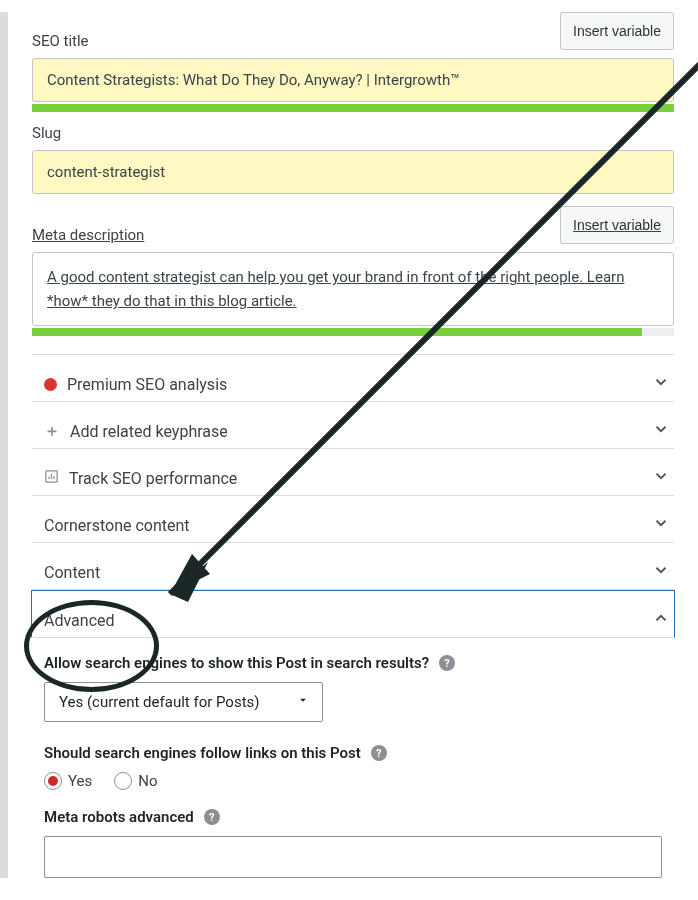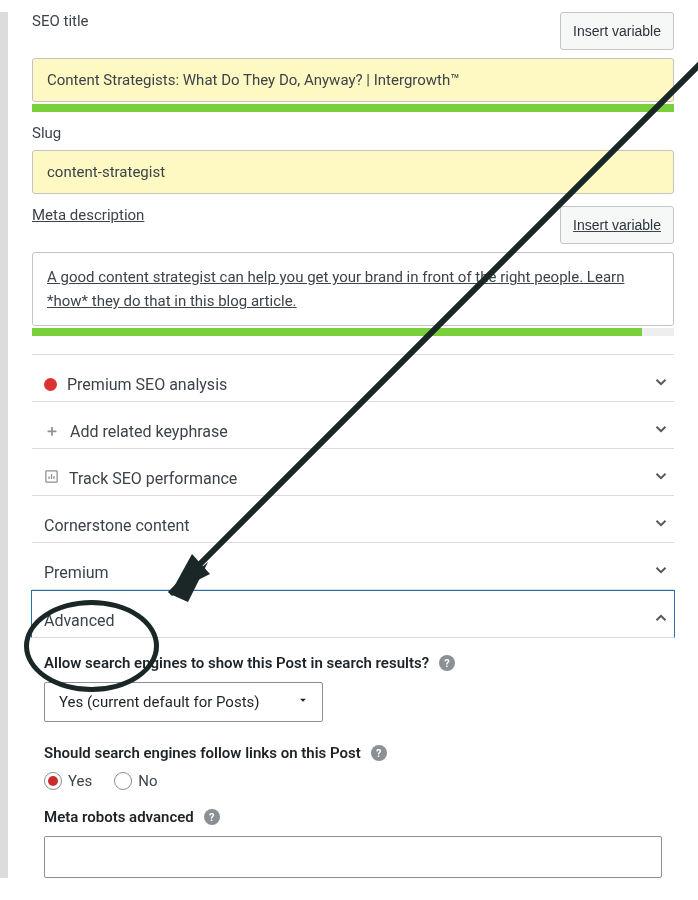--- a/index.html
+++ b/index.html
@@ -16,21 +16,21 @@
       padding: 0 24px;
       border-left: 8px solid #dcdcde;
     }
     .field-row {
       position: relative;
       margin-bottom: 4px;
     }
     .label-row {
       display: flex;
       justify-content: space-between;
-      align-items: flex-start;
+      align-items: flex-end;
       margin-top: 12px;
       margin-bottom: 8px;
     }
     .field-label {
       font-size: 15px;
       color: #3c434a;
       font-weight: 400;
     }
     .insert-var-btn {
       background: #f6f7f7;
@@ -277,21 +277,21 @@
       </div>
       <span class="chev">
         <svg width="18" height="18" viewBox="0 0 24 24" fill="none" stroke="currentColor" stroke-width="2.5">
             <polyline points="6 9 12 15 18 9"></polyline>
           </svg>
       </span>
     </div>
 
     <div class="panel-item">
       <div class="panel-left">
-        <span>Premium</span>
+        <span>Content</span>
       </div>
       <span class="chev">
         <svg width="18" height="18" viewBox="0 0 24 24" fill="none" stroke="currentColor" stroke-width="2.5">
             <polyline points="6 9 12 15 18 9"></polyline>
           </svg>
       </span>
     </div>
 
     <div class="panel-item active">
       <div class="panel-left">

